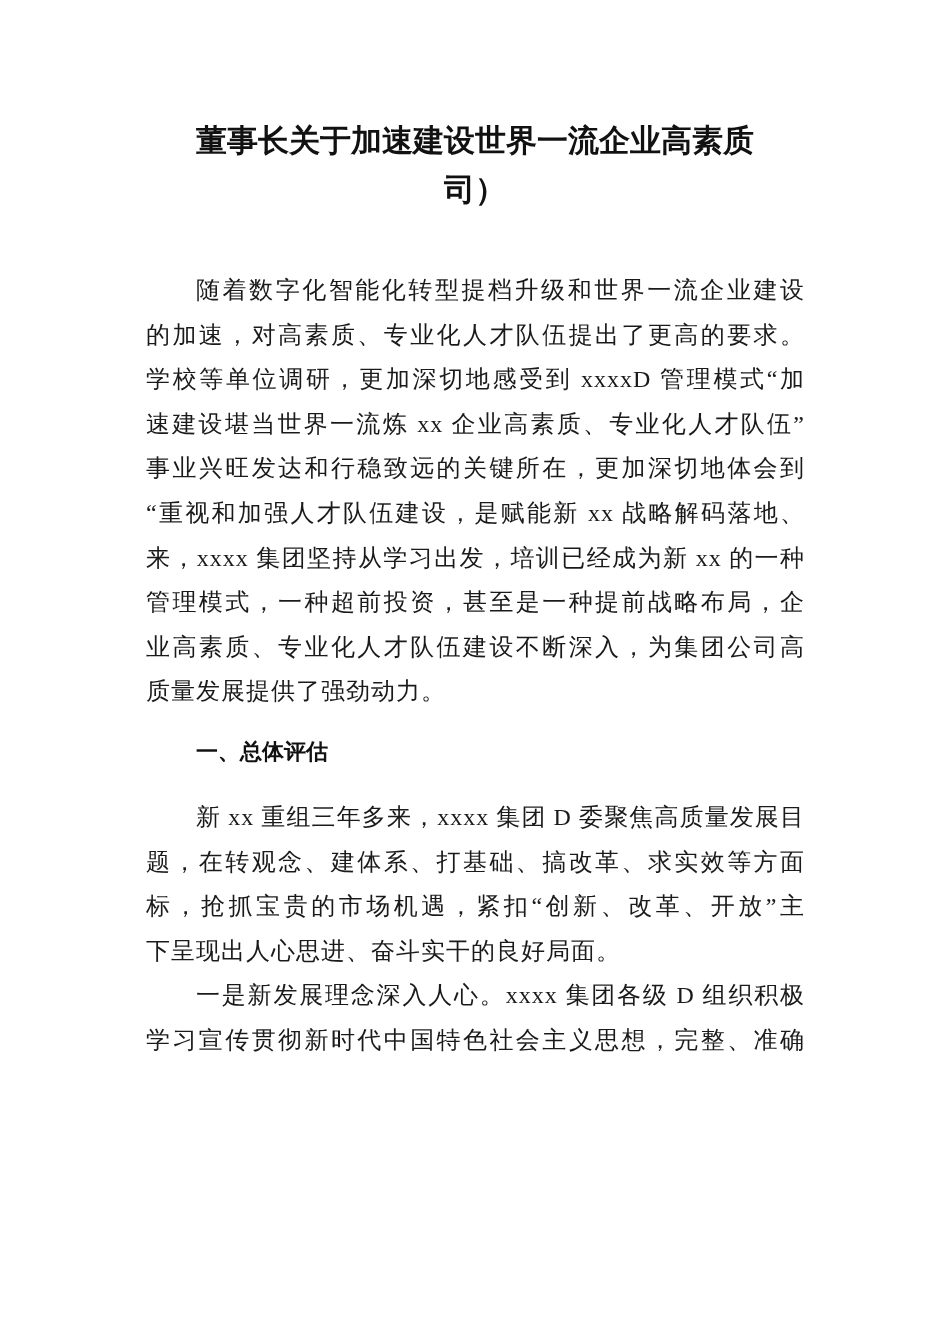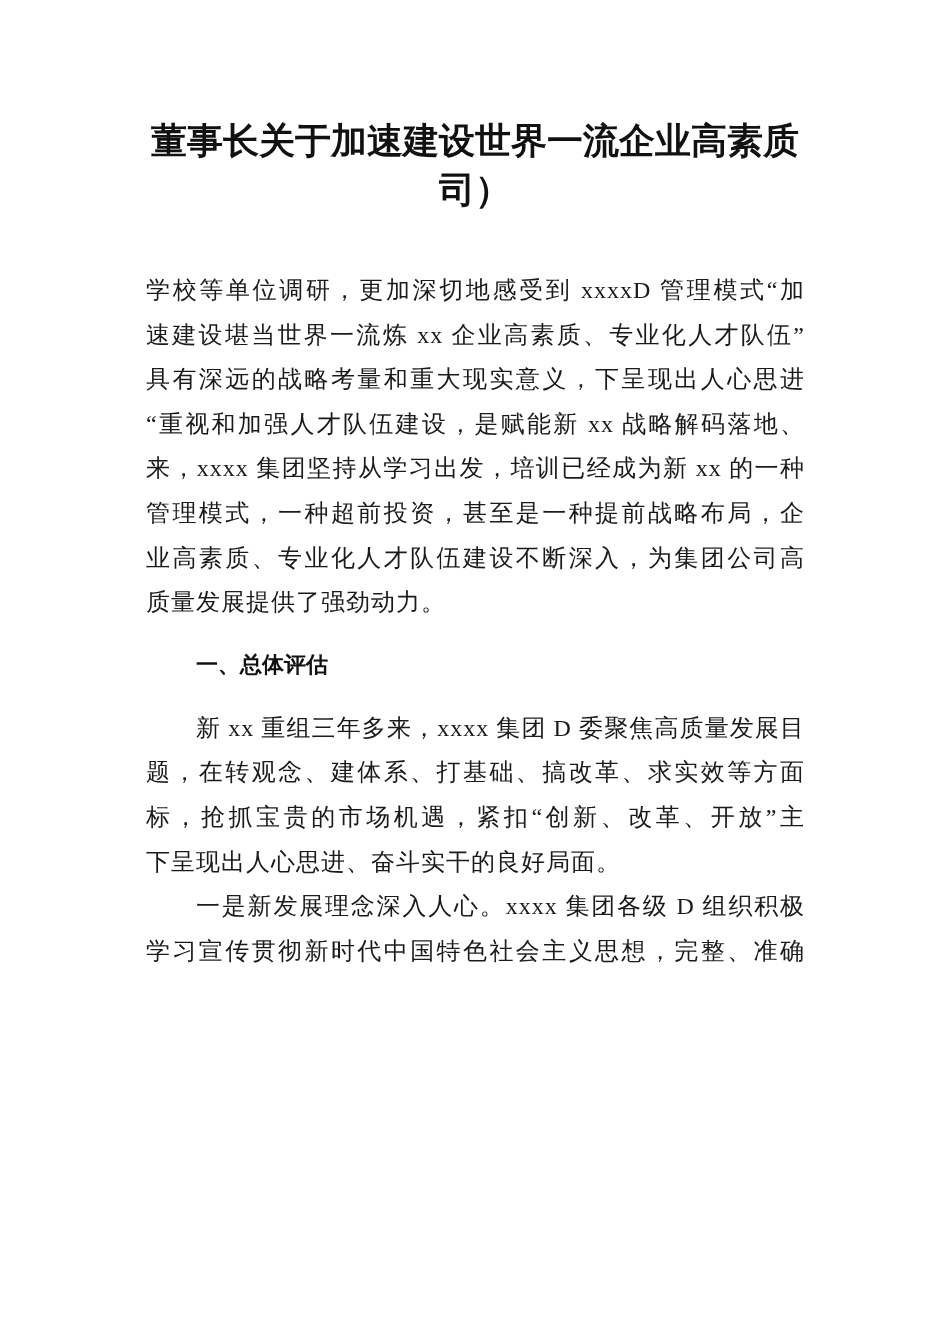--- a/index.html
+++ b/index.html
@@ -1,58 +1,60 @@
 <!DOCTYPE html>
 <html><head>
 <meta charset="utf-8">
 <style>
   html, body { margin: 0; padding: 0; background: #ffffff; }
   body { width: 950px; height: 1344px; position: relative; overflow: hidden; }
   .page { position: absolute; left: 0; top: 0; width: 950px; height: 1344px; background: #ffffff; }
   .title {
     position: absolute; left: 140px; width: 670px; top: 116px;
     font-family: "DejaVu Serif", "Liberation Serif", serif;
-    font-weight: bold; font-size: 36px; line-height: 49px;
+    font-weight: bold; font-size: 31px; line-height: 49px;
     color: #111111; text-align: center; margin: 0;
   }
   .title .tline { display: block; white-space: nowrap; }
   .body {
     position: absolute; left: 146px; width: 659px; top: 268px;
     font-family: "Liberation Serif", "DejaVu Serif", serif;
     font-size: 24px; color: #1a1a1a;
   }
   .line {
     display: block; height: 44.6px; line-height: 44.6px;
     white-space: nowrap; text-align: justify; text-align-last: justify;
     letter-spacing: 1px;
   }
   .line.last { text-align-last: left; }
   .line.indent { padding-left: 50px; }
   .heading {
     display: block; height: 44.6px; line-height: 44.6px;
-    padding-left: 50px; font-family: Liberation Serif, serif;
+    padding-left: 50px; font-family: Liberation Mono, monospace;
     font-weight: bold; font-size: 22px; color: #111111;
   }
 </style>
 </head>
 <body>
 
 <div class="page">
 
   <h1 class="title">
     <span class="tline">董事长关于加速建设世界一流企业高素质</span>
     <span class="tline">司）</span>
   </h1>
 
   <div class="body">
 
     <div>
+      <span class="line indent">随着数字化智能化转型提档升级和世界一流企业建设</span>
+      <span class="line">的加速，对高素质、专业化人才队伍提出了更高的要求。</span>
       <span class="line">学校等单位调研，更加深切地感受到 xxxxD 管理模式“加</span>
       <span class="line">速建设堪当世界一流炼 xx 企业高素质、专业化人才队伍”</span>
-      <span class="line">具有深远的战略考量和重大现实意义，下呈现出人心思进</span>
+      <span class="line">事业兴旺发达和行稳致远的关键所在，更加深切地体会到</span>
       <span class="line">“重视和加强人才队伍建设，是赋能新 xx 战略解码落地、</span>
       <span class="line">来，xxxx 集团坚持从学习出发，培训已经成为新 xx 的一种</span>
       <span class="line">管理模式，一种超前投资，甚至是一种提前战略布局，企</span>
       <span class="line">业高素质、专业化人才队伍建设不断深入，为集团公司高</span>
       <span class="line last">质量发展提供了强劲动力。</span>
     </div>
 
     <h2 class="heading">一、总体评估</h2>
 
     <div>

